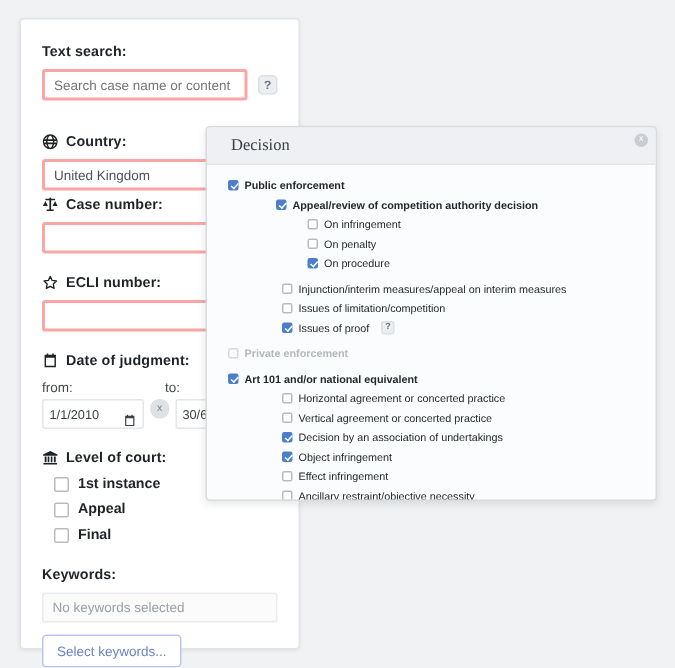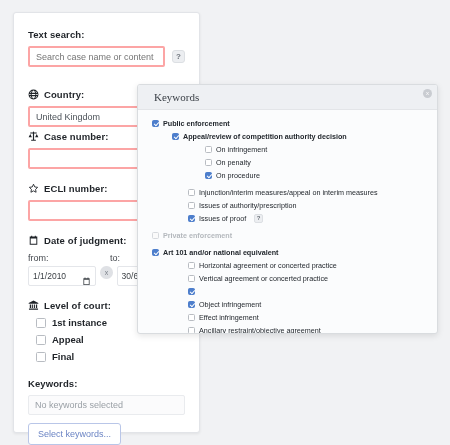--- a/index.html
+++ b/index.html
@@ -154,21 +154,21 @@
   .kw-item {
     display: flex; align-items: center; gap: 4px;
     font-size: 7.2px; color: #23282e;
     height: 13px; white-space: nowrap;
   }
   .kw-item .cb { width: 7px; height: 7px; flex: 0 0 7px; }
   .kw-item .cb.on::after {
     left: 1.8px; top: .2px; width: 2px; height: 4px; border-width: 0 1.1px 1.1px 0;
   }
   .kw-item.lv0 { margin-left: 0;  font-weight: bold; text-align: right; }
-  .kw-item.lv1 { font-weight: bold; padding-left: 20px; }
+  .kw-item.lv1 { margin-left: 12px; font-weight: bold; padding-left: 20px; }
   .kw-item.lv1n{ margin-left: 12px; padding-left: 24px; }
   .kw-item.lv2 { margin-left: 24px; padding-left: 29px; }
   .kw-item.muted { color: #b4b8bd; }
   .kw-item .qmark {
     width: 9px; height: 9px; border-radius: 2px;
     background: #eceef1; border: 1px solid #dcdfe3;
     color: #6c727a; font-size: 6px; font-weight: bold;
     line-height: 7px; text-align: center; margin-left: 4px;
   }
   .kw-gap { height: 4px; }
@@ -293,21 +293,21 @@
       </div>
       <div style="margin-top:6px;">
         <div class="kw-empty">No keywords selected</div>
       </div>
       <div class="kw-btn">Select keywords...</div>
     </div>
 
   </div>
 
   <div class="kw-panel">
-    <div class="kw-head">Keywords</div>
+    <div class="kw-head">Decision</div>
     <div class="kw-close">x</div>
     <div class="kw-body" id="kw-list">
         <div class="kw-item lv0">
           <span class="cb on"></span>
           <span>Public enforcement</span>
         </div>
         <div class="kw-item lv1">
           <span class="cb on"></span>
           <span>Appeal/review of competition authority decision</span>
         </div>
@@ -323,21 +323,21 @@
           <span class="cb on"></span>
           <span>On procedure</span>
         </div>
         <div class="kw-gap"></div>
         <div class="kw-item lv1n">
           <span class="cb"></span>
           <span>Injunction/interim measures/appeal on interim measures</span>
         </div>
         <div class="kw-item lv1n">
           <span class="cb"></span>
-          <span>Issues of authority/prescription</span>
+          <span>Issues of limitation/competition</span>
         </div>
         <div class="kw-item lv1n">
           <span class="cb on"></span>
           <span>Issues of proof</span>
           <span class="qmark">?</span>
         </div>
         <div class="kw-gap"></div>
         <div class="kw-item lv0 muted">
           <span class="cb dis"></span>
           <span>Private enforcement</span>
@@ -350,29 +350,30 @@
         <div class="kw-item lv1n">
           <span class="cb"></span>
           <span>Horizontal agreement or concerted practice</span>
         </div>
         <div class="kw-item lv1n">
           <span class="cb"></span>
           <span>Vertical agreement or concerted practice</span>
         </div>
         <div class="kw-item lv1n">
           <span class="cb on"></span>
+          <span>Decision by an association of undertakings</span>
         </div>
         <div class="kw-item lv1n">
           <span class="cb on"></span>
           <span>Object infringement</span>
         </div>
         <div class="kw-item lv1n">
           <span class="cb"></span>
           <span>Effect infringement</span>
         </div>
         <div class="kw-item lv1n">
           <span class="cb"></span>
-          <span>Ancillary restraint/objective agreement</span>
+          <span>Ancillary restraint/objective necessity</span>
         </div>
       </div>
   </div>
 
 </div>
 
 </body></html>

